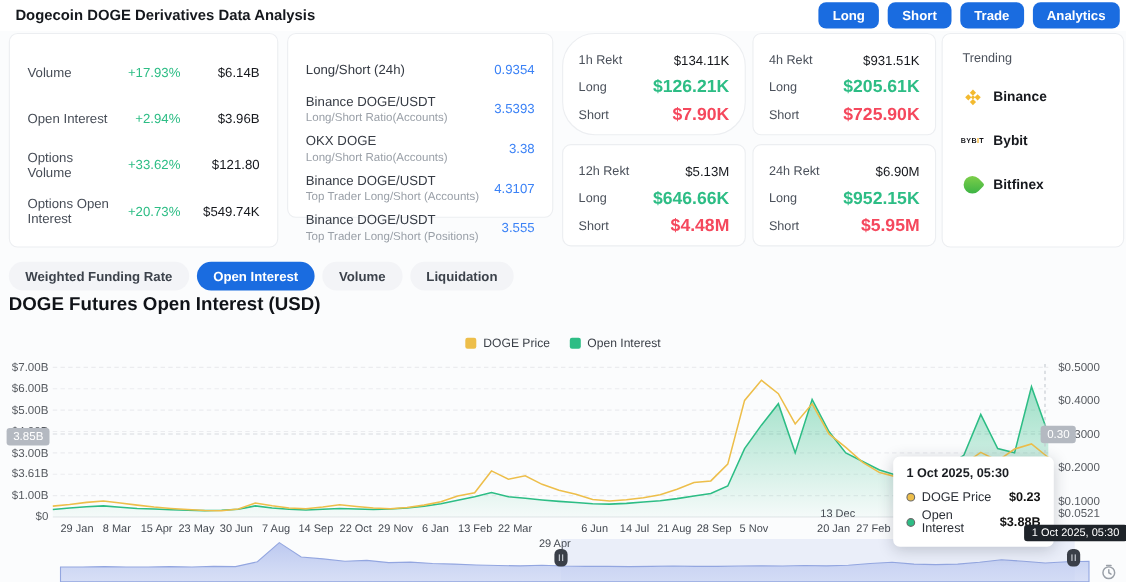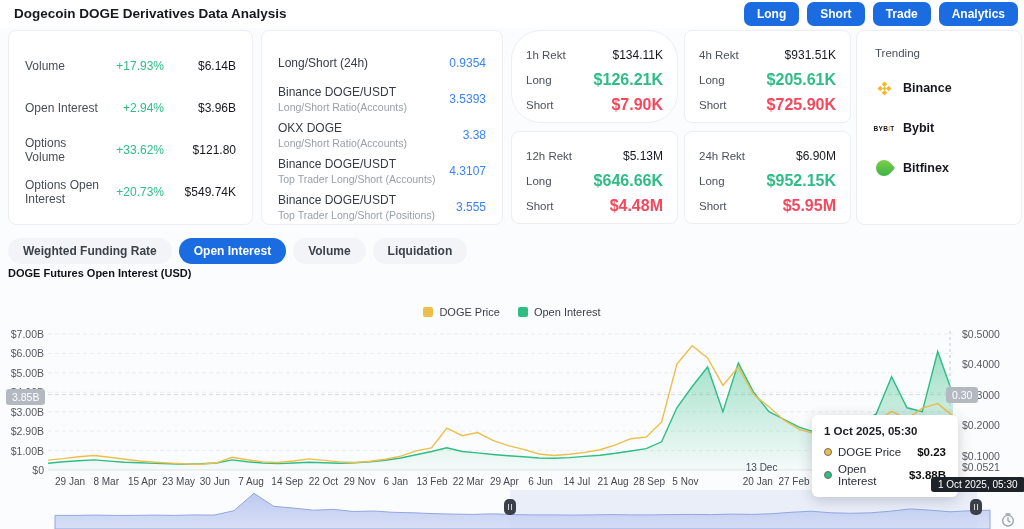--- a/index.html
+++ b/index.html
@@ -15,21 +15,21 @@
              border-radius:7px; padding:5px 13px; cursor:pointer; font-family:inherit; }
 
   
   .card { position:absolute; background:#fff; border:1px solid #eceef1; border-radius:8px; }
   .stats-card  { left:8px;  top:30px; width:245px; height:195px; padding:14px 16px 10px; }
   .stat-row { display:flex; align-items:center; height:42px; }
   .stat-label { flex:1; font-size:12px; color:#474d57; }
   .stat-change { width:62px; text-align:right; font-size:12px; color:#2dbd85; }
   .stat-value { width:72px; text-align:right; font-size:12px; color:#16181d; }
 
-  .ls-card { left:261px; top:30px; width:242px; height:195px; padding:12px 16px; }
+  .ls-card { left:261px; top:30px; width:242px; height:168px; padding:12px 16px; }
   .ls-row { display:flex; align-items:center; min-height:33px; margin:3px 0; }
   .ls-labels { flex:1; }
   .ls-label { font-size:12px; color:#363b44; }
   .ls-sublabel { font-size:10.5px; color:#9aa0a8; margin-top:2px; }
   .ls-value { font-size:12px; color:#3b82f6; text-align:center; }
 
   .rekt-card { width:167px; height:93px; padding:11px 14px 8px; }
   .rekt-row { display:flex; justify-content:space-between; height:25px; align-items:center; }
   .rekt-title { font-size:11.5px; color:#4b515b; }
   .rekt-total { font-size:12px; color:#16181d; font-weight:400; }
@@ -48,21 +48,21 @@
   .bybit-txt { font-size:6.5px; font-weight:bold; letter-spacing:0.3px; color:#14151a; white-space:nowrap; }
   .bybit-txt em { font-style:normal; color:#f7a600; }
   .leaf { width:16px; height:16px; background:linear-gradient(135deg,#8ad44a,#2fae44); border-radius:50% 2px 50% 50%; transform:rotate(45deg); }
 
   
   .tabs { position:absolute; left:8px; top:238px; display:flex; gap:7px; }
   .tab { font-size:12px; font-weight:bold; color:#3c424b; background:#f3f4f7; border-radius:13px;
          padding:6px 15px; cursor:pointer; }
   .tab.active { background:#1a6ce0; color:#fff; }
 
-  .chart-title { position:absolute; left:8px; top:267px; font-size:11px; font-weight:bold; color:#101318; }
+  .chart-title { position:absolute; left:8px; top:267px; font-size:17px; font-weight:bold; color:#101318; }
 
   .legend { position:absolute; left:0; top:306px; width:1024px; display:flex; justify-content:center; gap:18px; }
   .legend-item { display:flex; align-items:center; gap:6px; }
   .legend-swatch { width:10px; height:10px; border-radius:2px; }
   .legend-label { font-size:11px; color:#3a3f47; }
 
   
   .chart-svg { position:absolute; left:0; top:322px; width:1024px; height:207px; }
   .overlay { position:absolute; left:0; top:0; width:1024px; height:505px; pointer-events:none; }
   .ytick { position:absolute; font-size:10.5px; color:#55595f; white-space:nowrap; }
@@ -301,42 +301,42 @@
     <rect x="510" y="490" width="467" height="39" fill="#5a78d8" opacity="0.10"></rect>
     <path id="navArea" fill="url(#navGrad)" stroke="#93a6e0" stroke-width="1" d="M55.0,515.4L74.9,515.4L94.8,515.1L114.7,515.4L134.6,515.4L154.5,515.1L174.4,515.4L194.3,514.9L214.1,515.1L234.0,510.7L253.9,493.3L273.8,506.3L293.7,508.1L313.6,510.2L333.5,509.4L353.4,511.5L373.3,511.0L393.2,512.3L413.1,512.8L433.0,513.6L452.9,514.1L472.8,514.4L492.7,513.8L512.6,514.6L532.4,514.9L552.3,514.9L572.2,515.1L592.1,514.9L612.0,514.6L631.9,514.9L651.8,514.9L671.7,514.6L691.6,514.4L711.5,514.6L731.4,514.1L751.3,514.4L771.2,513.8L791.1,512.3L811.0,511.2L830.9,512.8L850.7,513.3L870.6,512.8L890.5,511.2L910.4,508.9L930.3,510.2L950.2,511.8L970.1,510.7L990.0,510.2L990.0,529L55.0,529Z"></path>
   </svg>
 
   <div class="overlay" id="axisOverlay">
       <div class="ytick left" style="left: 0px; top: 327.99px;">$7.00B</div>
       <div class="ytick left" style="left: 0px; top: 347.42px;">$6.00B</div>
       <div class="ytick left" style="left: 0px; top: 366.85px;">$5.00B</div>
       <div class="ytick left" style="left: 0px; top: 386.28px;">$4.00B</div>
       <div class="ytick left" style="left: 0px; top: 405.71px;">$3.00B</div>
-      <div class="ytick left" style="left: 0px; top: 425.14px;">$2.90B</div>
+      <div class="ytick left" style="left: 0px; top: 425.14px;">$3.61B</div>
       <div class="ytick left" style="left: 0px; top: 444.57px;">$1.00B</div>
       <div class="ytick left" style="left: 0px; top: 464px;">$0</div>
       <div class="ytick" style="left: 962px; top: 327.5px;">$0.5000</div>
       <div class="ytick" style="left: 962px; top: 358px;">$0.4000</div>
       <div class="ytick" style="left: 962px; top: 388.5px;">$0.3000</div>
       <div class="ytick" style="left: 962px; top: 419px;">$0.2000</div>
       <div class="ytick" style="left: 962px; top: 449.5px;">$0.1000</div>
       <div class="ytick" style="left: 962px; top: 461px;">$0.0521</div>
       <div class="xtick" style="left: 70px; top: 476px;">29 Jan</div>
       <div class="xtick" style="left: 106.2px; top: 476px;">8 Mar</div>
       <div class="xtick" style="left: 142.4px; top: 476px;">15 Apr</div>
       <div class="xtick" style="left: 178.6px; top: 476px;">23 May</div>
       <div class="xtick" style="left: 214.8px; top: 476px;">30 Jun</div>
       <div class="xtick" style="left: 251px; top: 476px;">7 Aug</div>
       <div class="xtick" style="left: 287.2px; top: 476px;">14 Sep</div>
       <div class="xtick" style="left: 323.4px; top: 476px;">22 Oct</div>
       <div class="xtick" style="left: 359.6px; top: 476px;">29 Nov</div>
       <div class="xtick" style="left: 395.8px; top: 476px;">6 Jan</div>
       <div class="xtick" style="left: 432px; top: 476px;">13 Feb</div>
       <div class="xtick" style="left: 468.2px; top: 476px;">22 Mar</div>
-      <div class="xtick" style="left: 504.4px; top: 476px;">29 Apr</div>
+      <div class="xtick" style="left: 504.4px; top: 489px;">29 Apr</div>
       <div class="xtick" style="left: 540.6px; top: 476px;">6 Jun</div>
       <div class="xtick" style="left: 576.8px; top: 476px;">14 Jul</div>
       <div class="xtick" style="left: 613px; top: 476px;">21 Aug</div>
       <div class="xtick" style="left: 649.2px; top: 476px;">28 Sep</div>
       <div class="xtick" style="left: 685.4px; top: 476px;">5 Nov</div>
       <div class="xtick" style="left: 721.6px; top: 462px; margin-left: 40px;">13 Dec</div>
       <div class="xtick" style="left: 757.8px; top: 476px;">20 Jan</div>
       <div class="xtick" style="left: 794px; top: 476px;">27 Feb</div>
       <div class="xtick" style="left: 830.2px; top: 476px;">6 Apr</div>
     </div>

